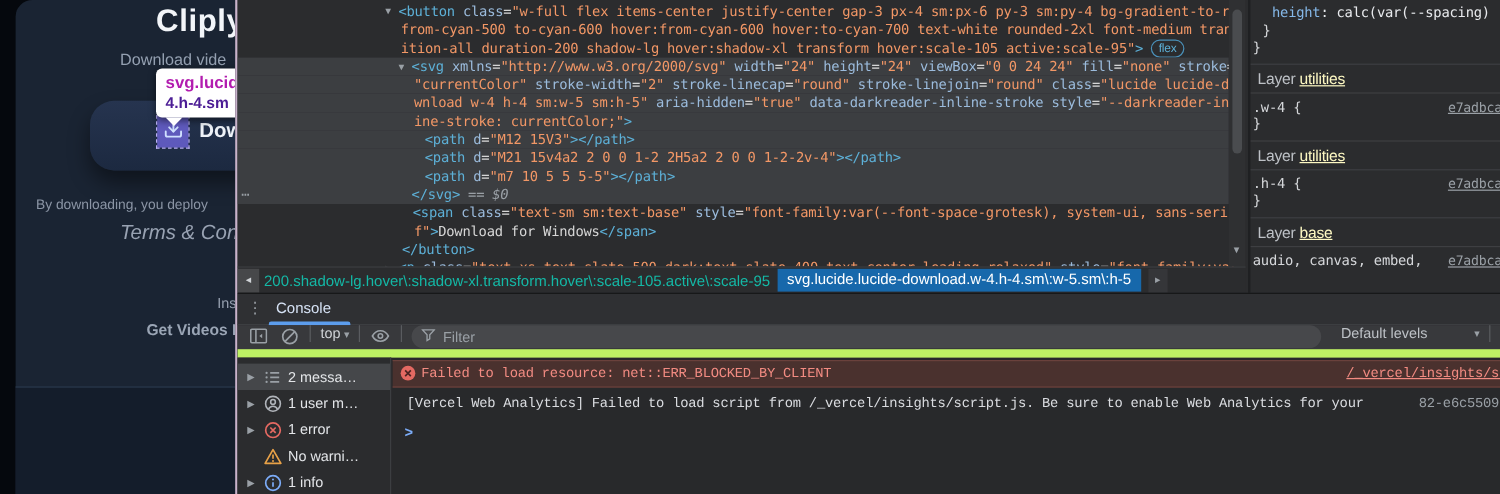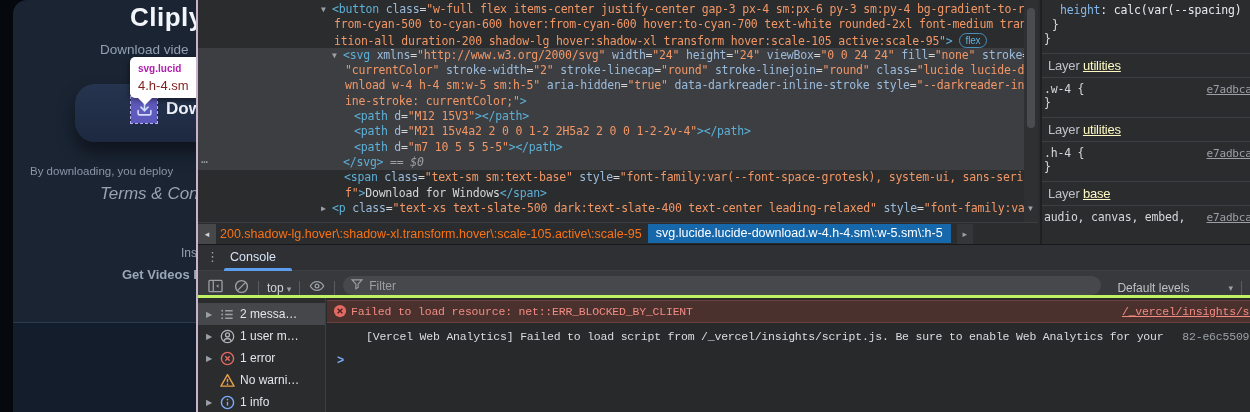--- a/index.html
+++ b/index.html
@@ -13,22 +13,22 @@
   .page-title{position:absolute;left:130px;top:2px;color:#f2f5f9;font-size:26px;font-weight:bold;letter-spacing:.5px;white-space:nowrap;}
   .page-sub{position:absolute;left:100px;top:42px;color:#94a0b1;font-size:13.5px;white-space:nowrap;}
   .dl-card{position:absolute;left:75px;top:84px;width:150px;height:58px;border-radius:20px;
            background:linear-gradient(#26344f,#1c2940);box-shadow:0 10px 18px rgba(0,0,0,.45);}
   .dl-icon-box{position:absolute;left:131px;top:97px;width:26px;height:26px;background:rgba(106,97,209,.85);
                outline:1px dashed #b9aef5;display:flex;align-items:center;justify-content:center;}
   .dl-label{position:absolute;left:166px;top:99px;color:#eef2f8;font-size:17px;font-weight:bold;white-space:nowrap;}
   .tooltip{position:absolute;left:130px;top:57px;width:90px;height:41px;background:#fff;border-radius:5px;
            padding:3px 0 0 8px;box-sizing:border-box;box-shadow:0 2px 6px rgba(0,0,0,.5);}
   .tooltip:after{content:"";position:absolute;left:8px;bottom:-7px;border:7px solid transparent;border-top-color:#fff;border-bottom:0;}
-  .tt1{color:#b21caf;font-size:10px;font-weight:bold;line-height:17px;white-space:nowrap;}
-  .tt2{color:#7f1d1d;font-size:13px;font-weight:normal;line-height:17px;white-space:nowrap;}
+  .tt1{color:#b21caf;font-size:14px;font-weight:bold;line-height:17px;white-space:nowrap;}
+  .tt2{color:#4c1d95;font-size:13px;font-weight:bold;line-height:17px;white-space:nowrap;}
   .page-note{position:absolute;left:30px;top:165px;color:#8b95a5;font-size:11.5px;white-space:nowrap;}
   .page-terms{position:absolute;left:100px;top:184px;color:#98a2b2;font-size:17px;white-space:nowrap;font-style:italic;}
   .page-ins{position:absolute;left:181px;top:246px;color:#96a0b0;font-size:12px;white-space:nowrap;}
   .page-getvid{position:absolute;left:122px;top:267px;color:#9aa5b5;font-size:13px;font-weight:bold;white-space:nowrap;}
   
   .devtools{position:absolute;left:196px;top:0;width:1054px;height:412px;background:#2b2c2e;border-left:2px solid #c9b3cc;box-sizing:border-box;}
   
   .elements{position:absolute;left:0;top:0;width:840px;height:222px;background:#2b2c2e;overflow:hidden;}
   #code-lines{position:absolute;left:0;top:2px;right:14px;font-family:"DejaVu Sans Mono","Liberation Mono",monospace;
               font-size:11.5px;letter-spacing:-.2px;}
@@ -40,21 +40,21 @@
   .sg-m{color:#9aa0a6;font-style:italic;}
   .badge{display:inline-block;border:1px solid #4a90b8;color:#5db0d7;border-radius:9px;padding:0 6px;
          font-size:10px;line-height:13px;margin-left:6px;font-family:"Liberation Sans",sans-serif;vertical-align:1px;}
   .el-scrollbar{position:absolute;right:0;top:0;width:14px;height:222px;background:#2f3032;}
   .el-thumb{position:absolute;right:3px;top:8px;width:8px;height:120px;background:#4a4c4f;border-radius:4px;}
   .el-scroll-arrow{position:absolute;right:2px;top:204px;width:11px;color:#9aa0a6;font-size:8px;text-align:center;}
   
   .crumbs{position:absolute;left:0;top:222px;width:840px;height:22px;background:#2b2c2e;border-top:1px solid #3c3e41;
           display:flex;align-items:center;font-size:12.5px;box-sizing:border-box;overflow:hidden;}
   .crumb-back{width:18px;height:20px;background:#47484a;color:#d0d3d7;font-size:9px;display:flex;align-items:center;justify-content:center;flex:none;}
-  .crumb-trail{color:#f97316;padding:0 6px 0 4px;white-space:nowrap;}
+  .crumb-trail{color:#14b8a6;padding:0 6px 0 4px;white-space:nowrap;}
   .crumb-chip{background:#1768ab;color:#fff;padding:2px 8px 3px;white-space:nowrap;}
   .crumb-fwd{margin-left:6px;color:#9aa0a6;font-size:9px;width:16px;height:20px;background:#353639;display:flex;align-items:center;justify-content:center;flex:none;}
   
   .styles{position:absolute;left:842px;top:0;width:210px;height:244px;background:#2b2c2e;border-left:2px solid #1f2022;
           box-sizing:border-box;overflow:hidden;font-family:"DejaVu Sans Mono","Liberation Mono",monospace;font-size:11.5px;letter-spacing:-.2px;}
   .sty-code{padding:3px 0 5px;}
   .sty-line{position:relative;height:14.5px;line-height:14.5px;white-space:nowrap;color:#d5d7da;}
   .sty-prop{color:#85b8e8;} .sty-val{color:#e8eaed;} .sty-plain{color:#d5d7da;} .sty-sel{color:#d5d7da;padding-left:2px;}
   .strike{text-decoration:line-through;text-decoration-color:#aeb4bb;opacity:.9;}
   .sty-src{position:absolute;right:-8px;top:1px;color:#9aa0a6;text-decoration:underline;font-size:11px;}
@@ -63,43 +63,43 @@
   .sty-layer-link{text-decoration:underline;color:#fef9c3;}
   .sty-rule{padding:4px 0 5px;}
   .sty-rule .dec{padding-left:14px;}
   .sty-rule .cls{padding-left:2px;}
   
   .console{position:absolute;left:0;top:244px;width:1052px;height:168px;background:#28292b;border-top:1px solid #171819;box-sizing:border-box;}
   .c-tabs{position:absolute;left:0;top:0;width:100%;height:26px;background:#2f3033;border-bottom:1px solid #3c3e41;box-sizing:border-box;}
   .kebab{position:absolute;left:8px;top:4px;color:#9aa0a6;font-size:13px;letter-spacing:0;}
   .c-tab{position:absolute;left:32px;top:5px;color:#d6e2f5;font-size:12.5px;}
   .c-tab-underline{position:absolute;left:26px;top:23px;width:68px;height:3px;background:#5c9ded;border-radius:2px 2px 0 0;}
-  .c-toolbar{position:absolute;left:0;top:26px;width:100%;height:27px;background:#38393c;border-bottom:3px solid #bef264;
-             display:flex;align-items:flex-end;box-sizing:border-box;padding:0 8px;gap:8px;}
+  .c-toolbar{position:absolute;left:0;top:26px;width:100%;height:27px;background:#38393c;border-bottom:7px solid #bef264;
+             display:flex;align-items:flex-start;box-sizing:border-box;padding:0 8px;gap:8px;}
   .tb-sep{width:1px;height:14px;background:#5a5c60;flex:none;}
   .tb-icon{display:flex;align-items:center;justify-content:center;width:18px;height:18px;flex:none;}
   .tb-text{color:#d0d3d7;font-size:12px;white-space:nowrap;}
   .caret{color:#9aa0a6;font-size:9px;margin-left:3px;}
   .filter-pill{flex:1;max-width:742px;height:19px;background:#47484b;border-radius:10px;display:flex;align-items:center;
                padding:0 8px;gap:6px;color:#9aa0a6;font-size:12px;}
   .levels{margin-left:auto;display:flex;align-items:center;color:#bdc1c6;font-size:12px;white-space:nowrap;gap:36px;}
   .c-body{position:absolute;left:0;top:53px;width:100%;height:115px;}
   .c-side{position:absolute;left:0;top:0;width:128px;height:115px;background:#2b2c2e;border-right:1px solid #3c3e41;
           box-sizing:border-box;overflow:hidden;padding-top:5px;}
   .side-item{display:flex;align-items:center;height:22px;padding-left:8px;gap:5px;color:#e3e5e8;font-size:12px;white-space:nowrap;}
   .side-item.selected{background:#45474a;}
   .side-tw{width:9px;color:#9aa0a6;font-size:8px;flex:none;}
   .side-ic{width:15px;height:15px;flex:none;display:flex;align-items:center;}
   .c-msgs{position:absolute;left:129px;top:0;right:0;height:115px;overflow:hidden;
           font-family:Liberation Mono, monospace;font-size:11.5px;letter-spacing:-.2px;}
   .err-row{position:relative;margin-top:2px;height:21px;line-height:21px;background:#4a312e;
            border-top:1px solid #6a413c;border-bottom:1px solid #6a413c;color:#f28b82;padding-left:24px;white-space:nowrap;}
   .err-ic{position:absolute;left:6px;top:3px;}
   .err-src{position:absolute;right:-6px;top:0;color:#f28b82;text-decoration:underline;}
-  .log-row{position:relative;margin-top:6px;color:#dadce0;padding-left:39px;line-height:16.5px;white-space:nowrap;}
+  .log-row{position:relative;margin-top:6px;color:#dadce0;padding-left:12px;line-height:16.5px;white-space:nowrap;}
   .log-link{text-decoration:underline;color:#dadce0;}
   .log-src{position:absolute;right:-6px;top:0;color:#9aa0a6;}
   .prompt{margin-top:8px;padding-left:10px;color:#7cacf8;font-size:12px;font-weight:bold;}
 </style>
 </head>
 <body>
 
 <div class="stage">
 
   <div class="page">
@@ -139,20 +139,21 @@
           <div class="code-line sel" style="padding-left: 145px;"><span class="tw">▼</span><span class="sg-t">&lt;svg </span><span class="sg-a">xmlns</span><span class="sg-p">=</span><span class="sg-v">"http://www.w3.org/2000/svg"</span><span class="sg-p"> </span><span class="sg-a">width</span><span class="sg-p">=</span><span class="sg-v">"24"</span><span class="sg-p"> </span><span class="sg-a">height</span><span class="sg-p">=</span><span class="sg-v">"24"</span><span class="sg-p"> </span><span class="sg-a">viewBox</span><span class="sg-p">=</span><span class="sg-v">"0 0 24 24"</span><span class="sg-p"> </span><span class="sg-a">fill</span><span class="sg-p">=</span><span class="sg-v">"none"</span><span class="sg-p"> </span><span class="sg-a">stroke</span><span class="sg-p">=</span></div>
           <div class="code-line sel" style="padding-left: 147px;"><span class="sg-v">"currentColor"</span><span class="sg-p"> </span><span class="sg-a">stroke-width</span><span class="sg-p">=</span><span class="sg-v">"2"</span><span class="sg-p"> </span><span class="sg-a">stroke-linecap</span><span class="sg-p">=</span><span class="sg-v">"round"</span><span class="sg-p"> </span><span class="sg-a">stroke-linejoin</span><span class="sg-p">=</span><span class="sg-v">"round"</span><span class="sg-p"> </span><span class="sg-a">class</span><span class="sg-p">=</span><span class="sg-v">"lucide lucide-do</span></div>
           <div class="code-line sel" style="padding-left: 147px;"><span class="sg-v">wnload w-4 h-4 sm:w-5 sm:h-5"</span><span class="sg-p"> </span><span class="sg-a">aria-hidden</span><span class="sg-p">=</span><span class="sg-v">"true"</span><span class="sg-p"> </span><span class="sg-a">data-darkreader-inline-stroke</span><span class="sg-p"> </span><span class="sg-a">style</span><span class="sg-p">=</span><span class="sg-v">"--darkreader-inl</span></div>
           <div class="code-line sel" style="padding-left: 147px;"><span class="sg-v">ine-stroke: currentColor;"</span><span class="sg-t">&gt;</span></div>
           <div class="code-line sel" style="padding-left: 156px;"><span class="sg-t">&lt;path </span><span class="sg-a">d</span><span class="sg-p">=</span><span class="sg-v">"M12 15V3"</span><span class="sg-t">&gt;&lt;/path&gt;</span></div>
           <div class="code-line sel" style="padding-left: 156px;"><span class="sg-t">&lt;path </span><span class="sg-a">d</span><span class="sg-p">=</span><span class="sg-v">"M21 15v4a2 2 0 0 1-2 2H5a2 2 0 0 1-2-2v-4"</span><span class="sg-t">&gt;&lt;/path&gt;</span></div>
           <div class="code-line sel" style="padding-left: 156px;"><span class="sg-t">&lt;path </span><span class="sg-a">d</span><span class="sg-p">=</span><span class="sg-v">"m7 10 5 5 5-5"</span><span class="sg-t">&gt;&lt;/path&gt;</span></div>
           <div class="code-line sel" style="padding-left: 145px;"><span class="gutter">⋯</span><span class="sg-t">&lt;/svg&gt;</span><span class="sg-m"> == $0</span></div>
           <div class="code-line" style="padding-left: 146px;"><span class="sg-t">&lt;span </span><span class="sg-a">class</span><span class="sg-p">=</span><span class="sg-v">"text-sm sm:text-base"</span><span class="sg-p"> </span><span class="sg-a">style</span><span class="sg-p">=</span><span class="sg-v">"font-family:var(--font-space-grotesk), system-ui, sans-seri</span></div>
           <div class="code-line" style="padding-left: 147px;"><span class="sg-v">f"</span><span class="sg-t">&gt;</span><span class="sg-p">Download for Windows</span><span class="sg-t">&lt;/span&gt;</span></div>
+          <div class="code-line" style="padding-left: 137px;"><span class="sg-t">&lt;/button&gt;</span></div>
           <div class="code-line" style="padding-left: 134px;"><span class="tw">▶</span><span class="sg-t">&lt;p </span><span class="sg-a">class</span><span class="sg-p">=</span><span class="sg-v">"text-xs text-slate-500 dark:text-slate-400 text-center leading-relaxed"</span><span class="sg-p"> </span><span class="sg-a">style</span><span class="sg-p">=</span><span class="sg-v">"font-family:var</span></div>
         </div>
       <div class="el-scrollbar">
         <div class="el-thumb"></div>
         <div class="el-scroll-arrow">▼</div>
       </div>
     </div>
 
     <div class="crumbs">
       <div class="crumb-back">◂</div>

